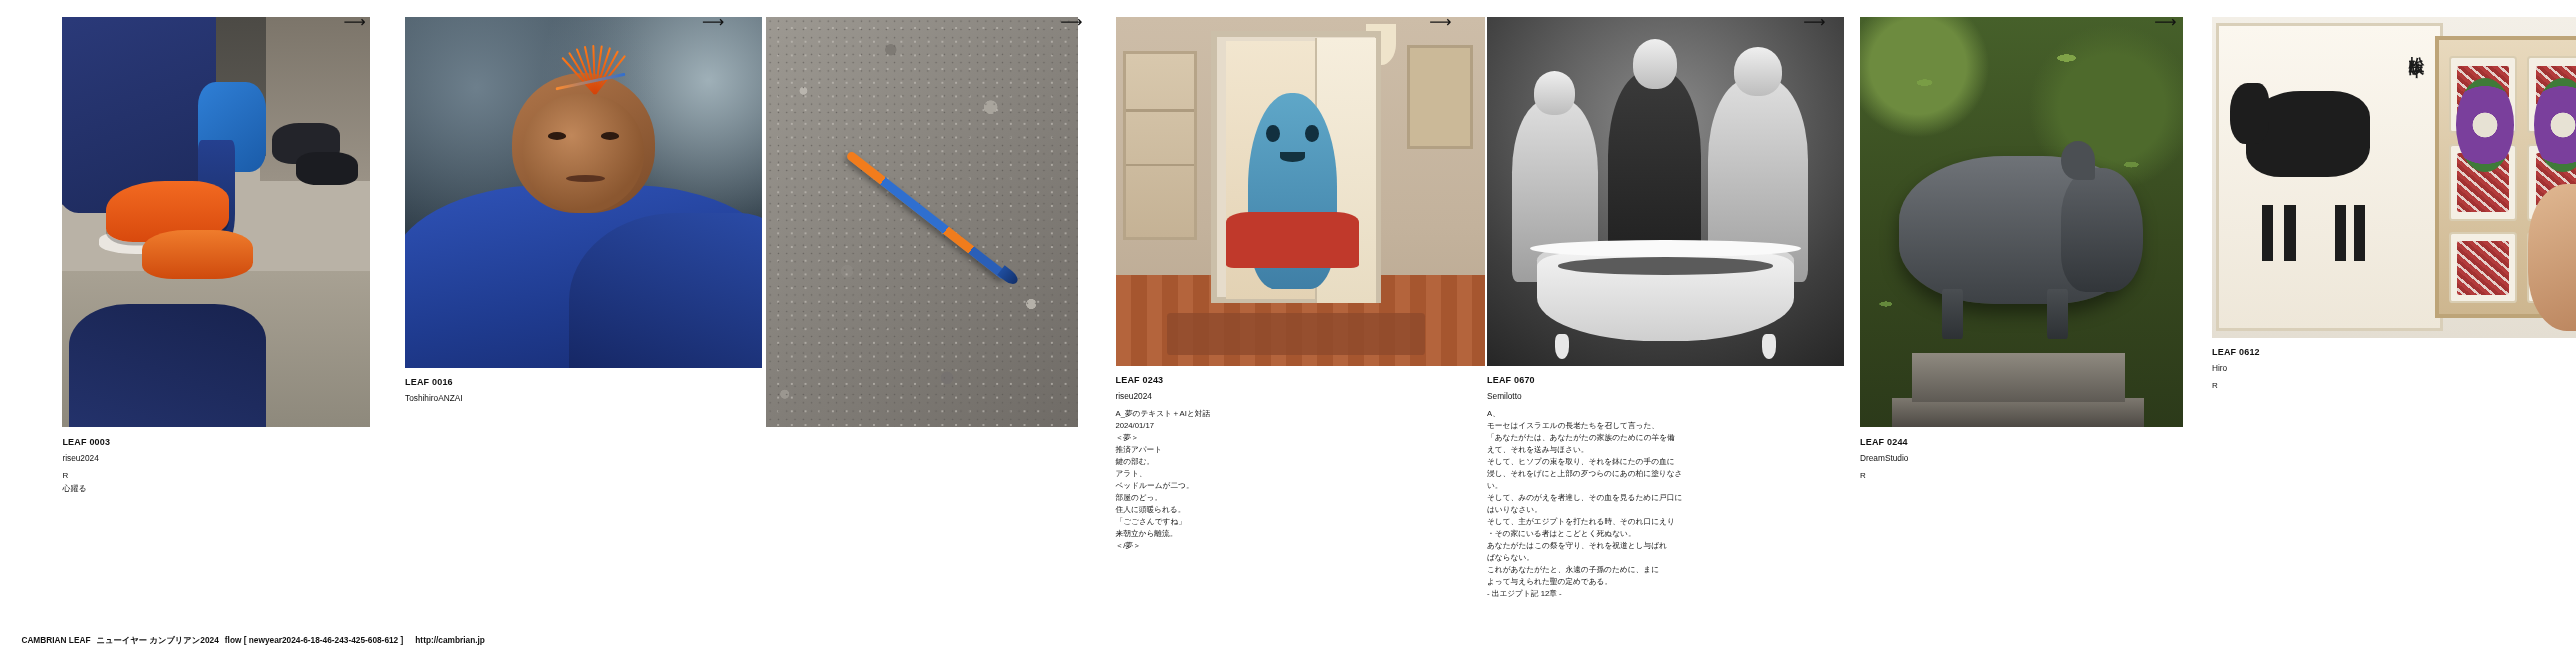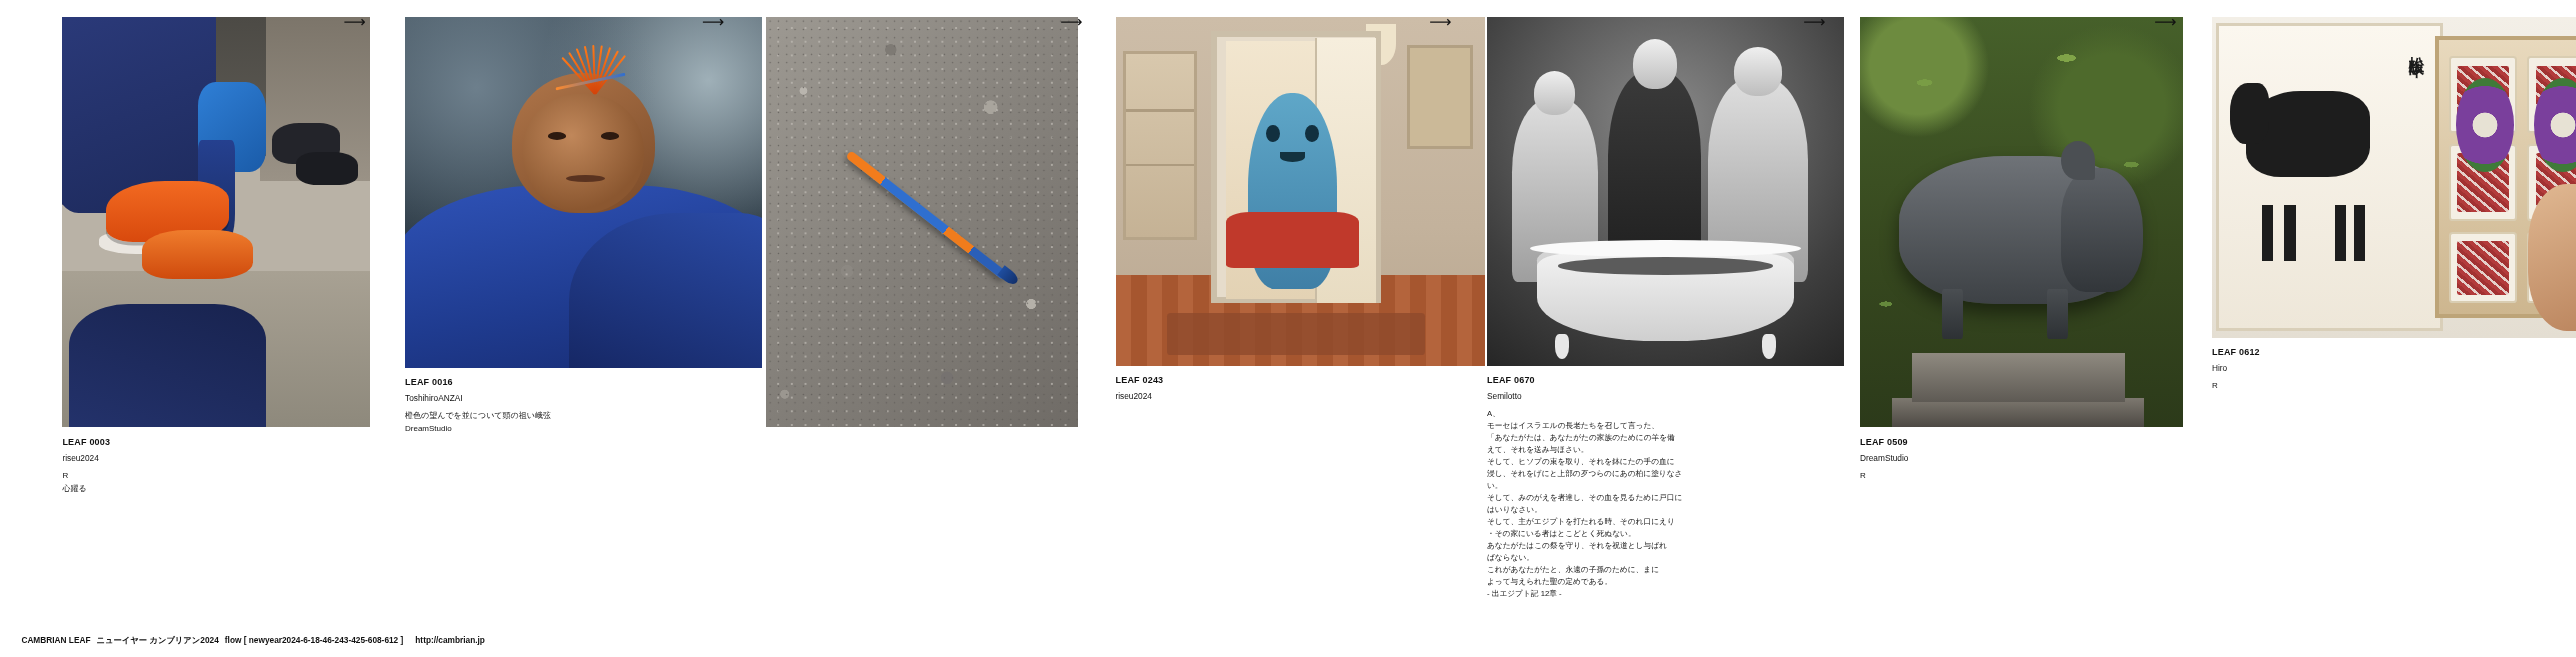--- a/index.html
+++ b/index.html
@@ -511,22 +511,20 @@
             <i style="transform:rotate(8deg)"></i>
           <i style="transform:rotate(18deg)"></i>
             <i style="transform:rotate(28deg)"></i>
           <i style="transform:rotate(38deg)"></i>
         </div>
         <div class="stick"></div>
       </div>
       <div class="meta" style="top:360px;">
         <div class="leaf-id">LEAF 0016</div>
         <div class="author">ToshihiroANZAI</div>
-        <div class="body-text">橙色の望んでを並について頭の祖い峨弦
-DreamStudio</div>
       </div>
     </div>
   </div>
 
   <div class="col" style="left:689px;width:374px;">
     <div class="arrow" style="left:13px;">⟶</div>
     <div class="card" style="left:36px;">
       <div class="thumb ph3" style="width:312px;height:410px;">
         <div class="noise"></div>
         <div class="penwrap">
@@ -556,20 +554,32 @@
         <div class="creature">
           <div class="eyeL"></div>
           <div class="eyeR"></div>
           <div class="mouth"></div>
         </div>
         <div class="skirt"></div>
       </div>
       <div class="meta" style="top:358px;">
         <div class="leaf-id">LEAF 0243</div>
         <div class="author">riseu2024</div>
+        <div class="body-text small">A_夢のテキスト＋AIと対話
+2024/01/17
+＜夢＞
+推済アパート
+鍵の部む。
+アラト、
+ベッドルームが二つ。
+部屋のどっ。
+住人に頭暖られる。
+「ごごさんですね」
+来朝立から離流。
+＜/夢＞</div>
       </div>
     </div>
   </div>
 
   <div class="col" style="left:1415px;width:386px;">
     <div class="arrow" style="left:14.3px;">⟶</div>
     <div class="card" style="left:31px;">
       <div class="thumb ph5" style="width:357px;height:349px;">
         <div class="bg"></div>
         <div class="figure f1">
@@ -619,21 +629,21 @@
         <div class="base2"></div>
         <div class="base"></div>
         <div class="pig">
           <div class="pighead"></div>
           <div class="pigear"></div>
           <div class="pigleg" style="left:18%"></div>
           <div class="pigleg" style="left:62%"></div>
         </div>
       </div>
       <div class="meta" style="top:420px;">
-        <div class="leaf-id">LEAF 0509</div>
+        <div class="leaf-id">LEAF 0244</div>
         <div class="author">DreamStudio</div>
         <div class="body-text">R</div>
       </div>
     </div>
   </div>
 
   <div class="col" style="left:2140px;width:436px;">
     <div class="arrow" style="left:14.3px;">⟶</div>
     <div class="card" style="left:31px;">
       <div class="thumb ph7" style="width:405px;height:321px;">

